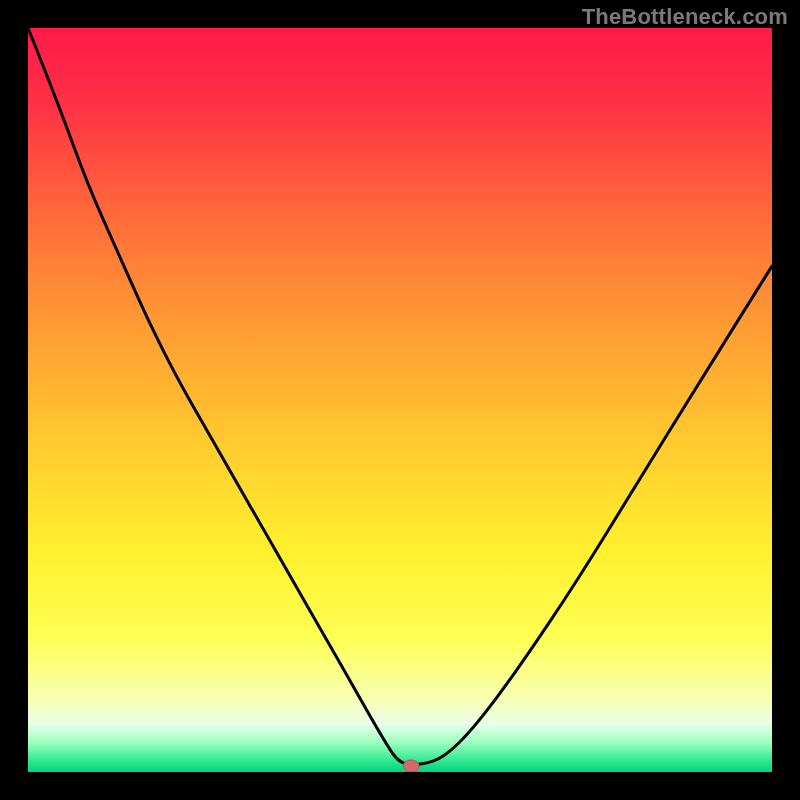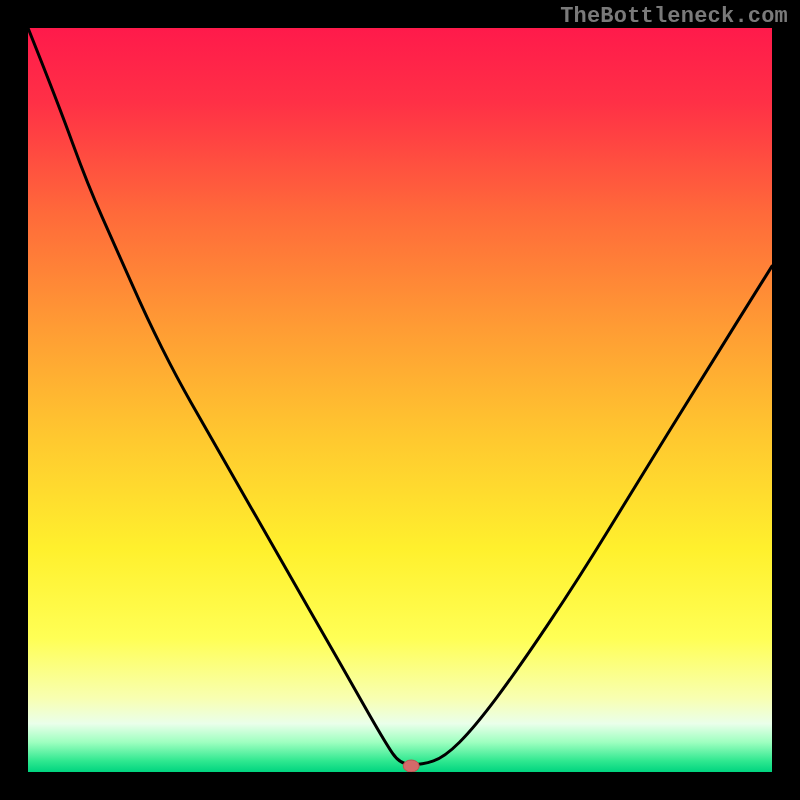--- a/index.html
+++ b/index.html
@@ -26,21 +26,20 @@
     overflow: hidden;
   }
   .watermark {
     position: absolute;
     top: 4px;
     right: 12px;
     font-size: 22px;
     font-weight: 600;
     color: #7a7a7a;
     letter-spacing: 0.2px;
-    font-family: Liberation Mono, monospace;
   }
   svg { display: block; }
 </style>
 </head>
 <body>
 
 <div class="frame">
   <div class="watermark">TheBottleneck.com</div>
 
   <div class="plot-area">

